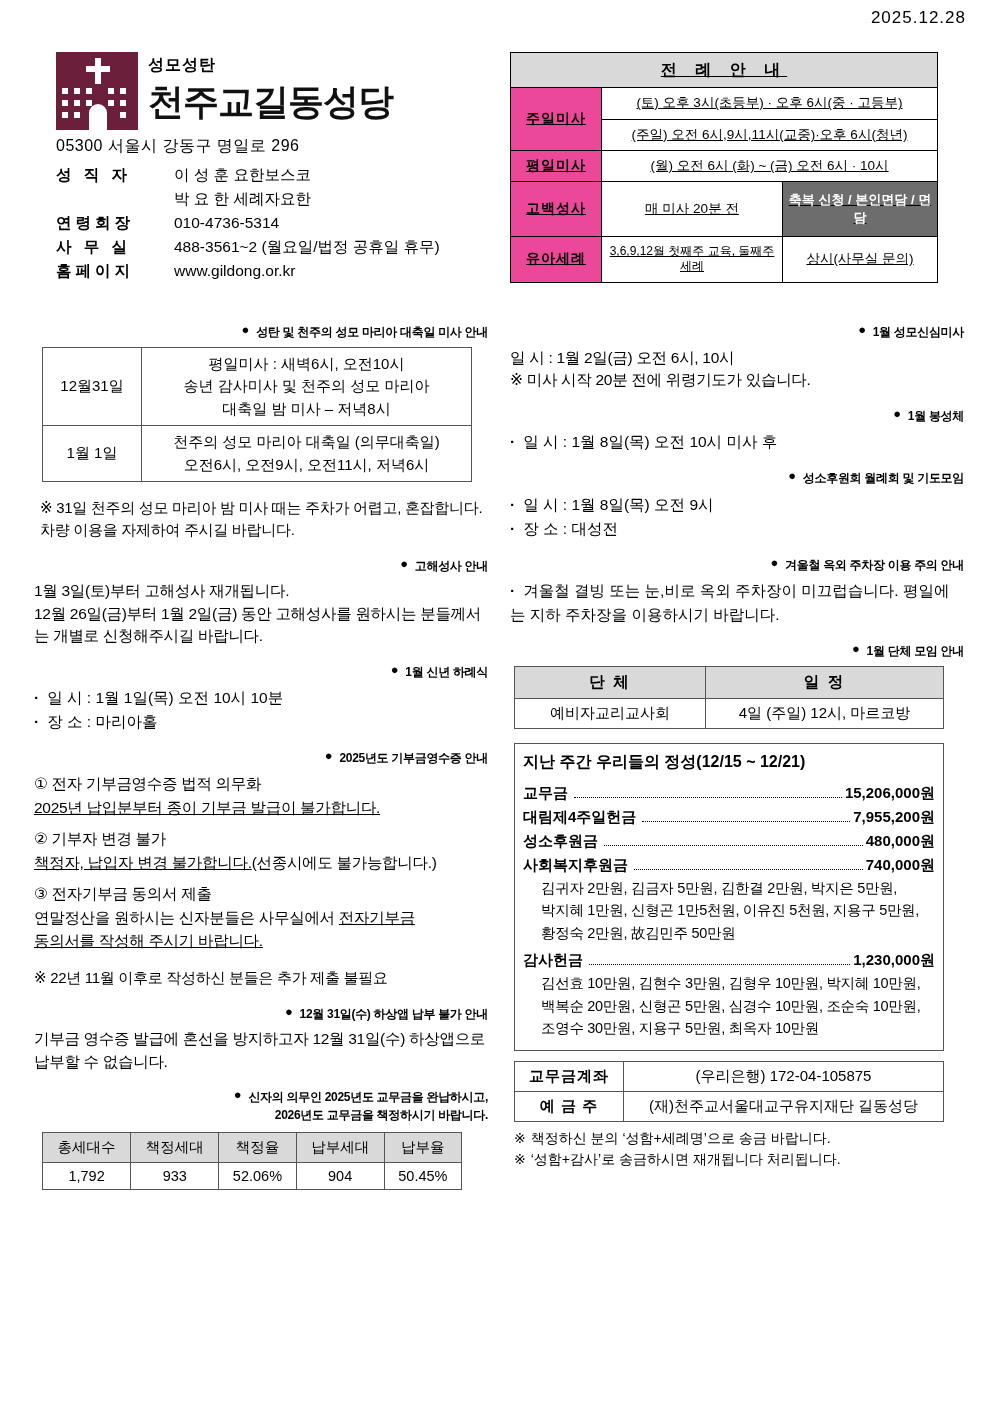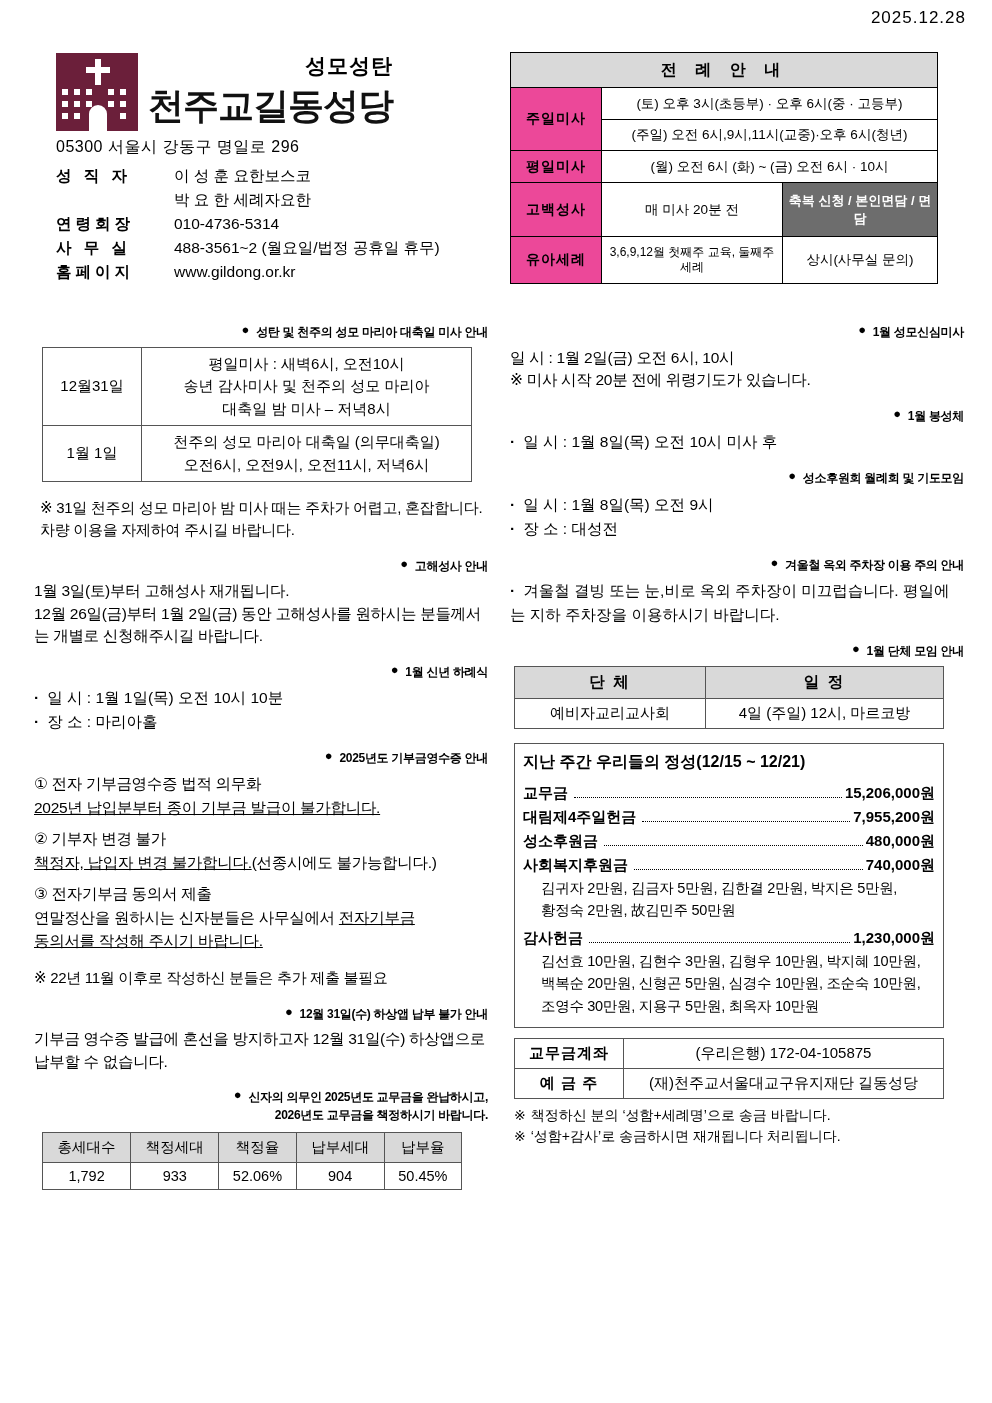--- a/index.html
+++ b/index.html
@@ -89,24 +89,23 @@
     height: 36px;
   }
   .logo-mark .dots i {
     position: absolute;
     width: 6px;
     height: 6px;
     background: #fff;
     display: block;
   }
   .logo-text .line1 {
-    font-size: 21px;
+    font-size: 16px;
     font-weight: bold;
     letter-spacing: 1px;
-    text-align: right;
   }
   .logo-text .line2 {
     font-size: 36px;
     font-weight: bold;
     letter-spacing: -1px;
     margin-top: 2px;
     color: #111;
   }
   .addr {
     text-align: left;
@@ -130,20 +129,21 @@
   }
   .info-value {
     flex: 1;
   }
 
   
   .mass-table {
     width: 428px;
     border-collapse: collapse;
     font-size: 13.5px;
+    text-decoration: underline;
   }
   .mass-table td, .mass-table th {
     border: 1px solid #000;
     padding: 3px 2px;
     text-align: center;
     vertical-align: middle;
   }
   .mass-title {
     background: #d9d9d9;
     font-weight: bold;
@@ -538,20 +538,21 @@
           <span class="amt">480,000원</span>
         </div>
         <div class="offer-line">
           <span class="lbl">사회복지후원금</span>
           <span class="dots"></span>
           <span class="amt">740,000원</span>
         </div>
 
         <div class="offer-detail">
           <div>김귀자 2만원, 김금자 5만원, 김한결 2만원, 박지은 5만원,</div>
+          <div>박지혜 1만원, 신형곤 1만5천원, 이유진 5천원, 지용구 5만원,</div>
           <div>황정숙 2만원, 故김민주 50만원</div>
         </div>
 
         <div class="offer-line" style="margin-top:4px">
           <span class="lbl">감사헌금</span>
           <span class="dots"></span>
           <span class="amt">1,230,000원</span>
         </div>
 
         <div class="offer-detail">

